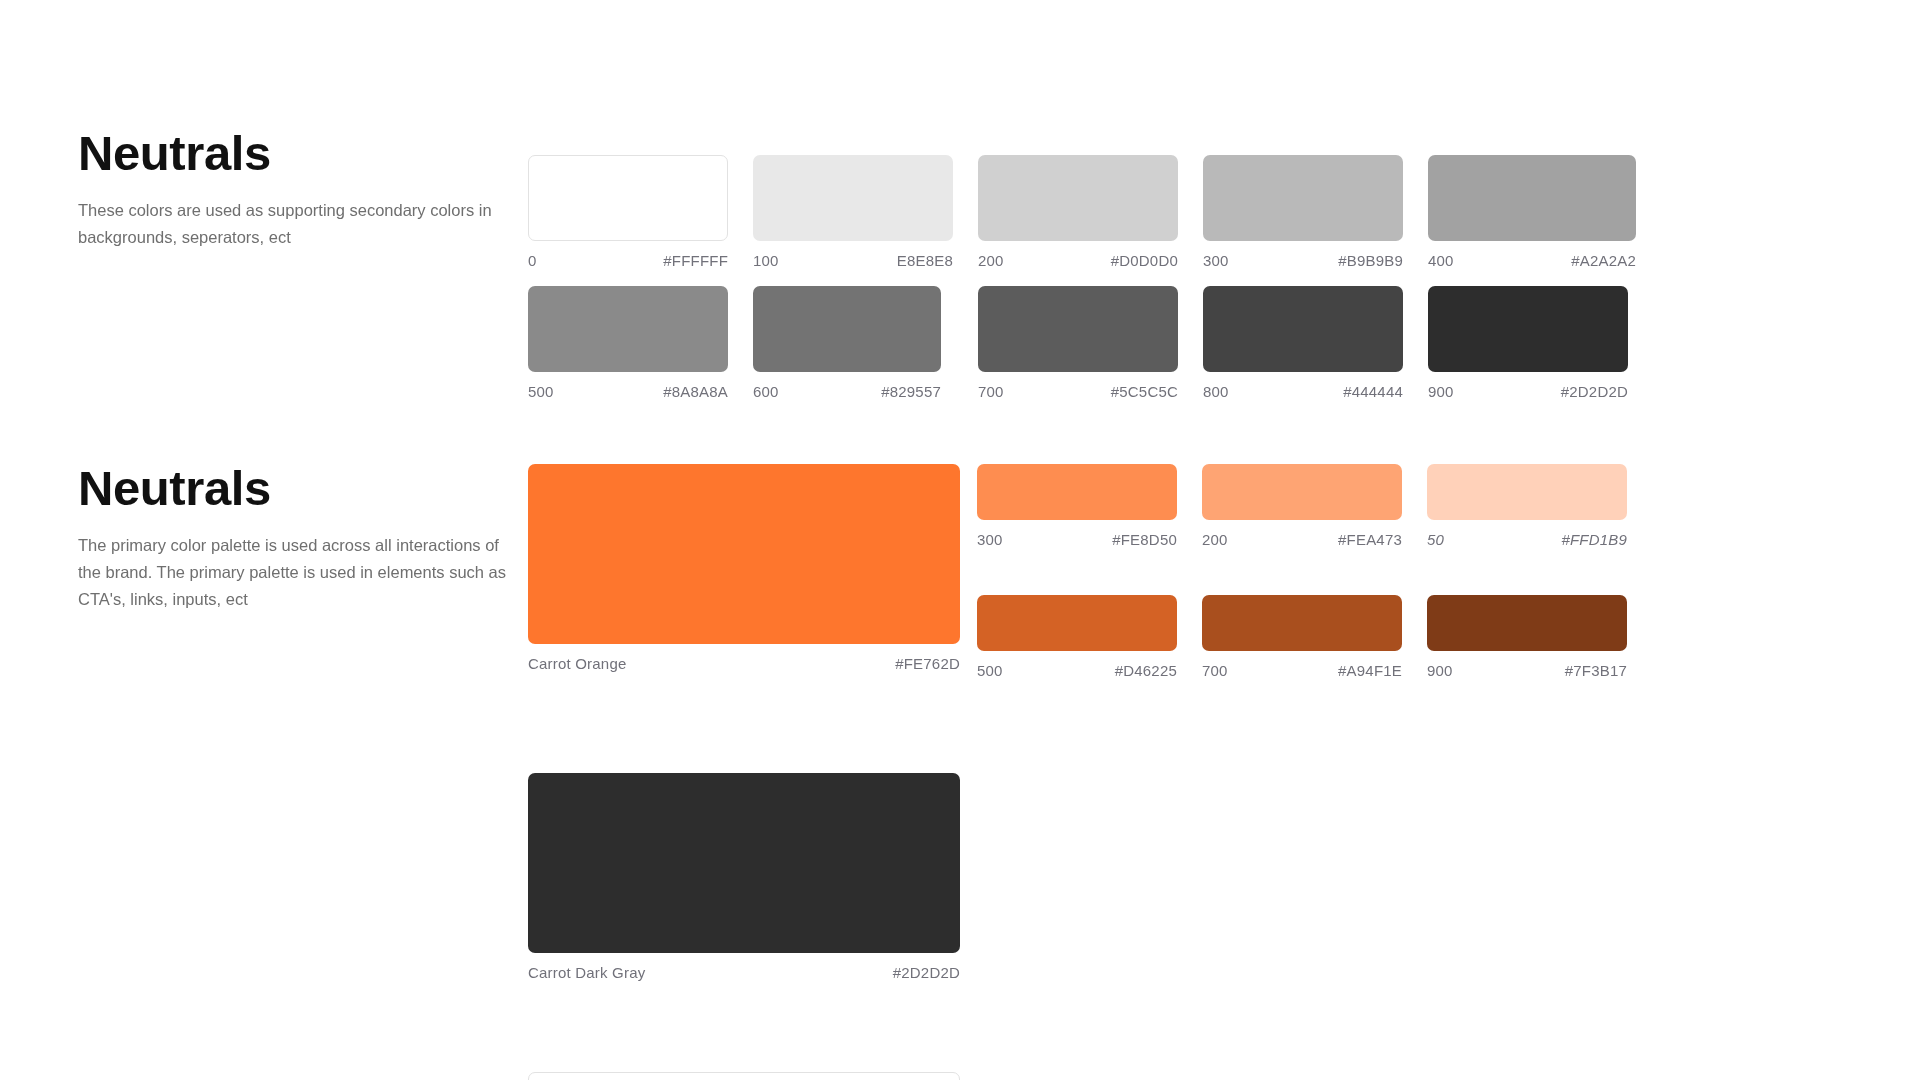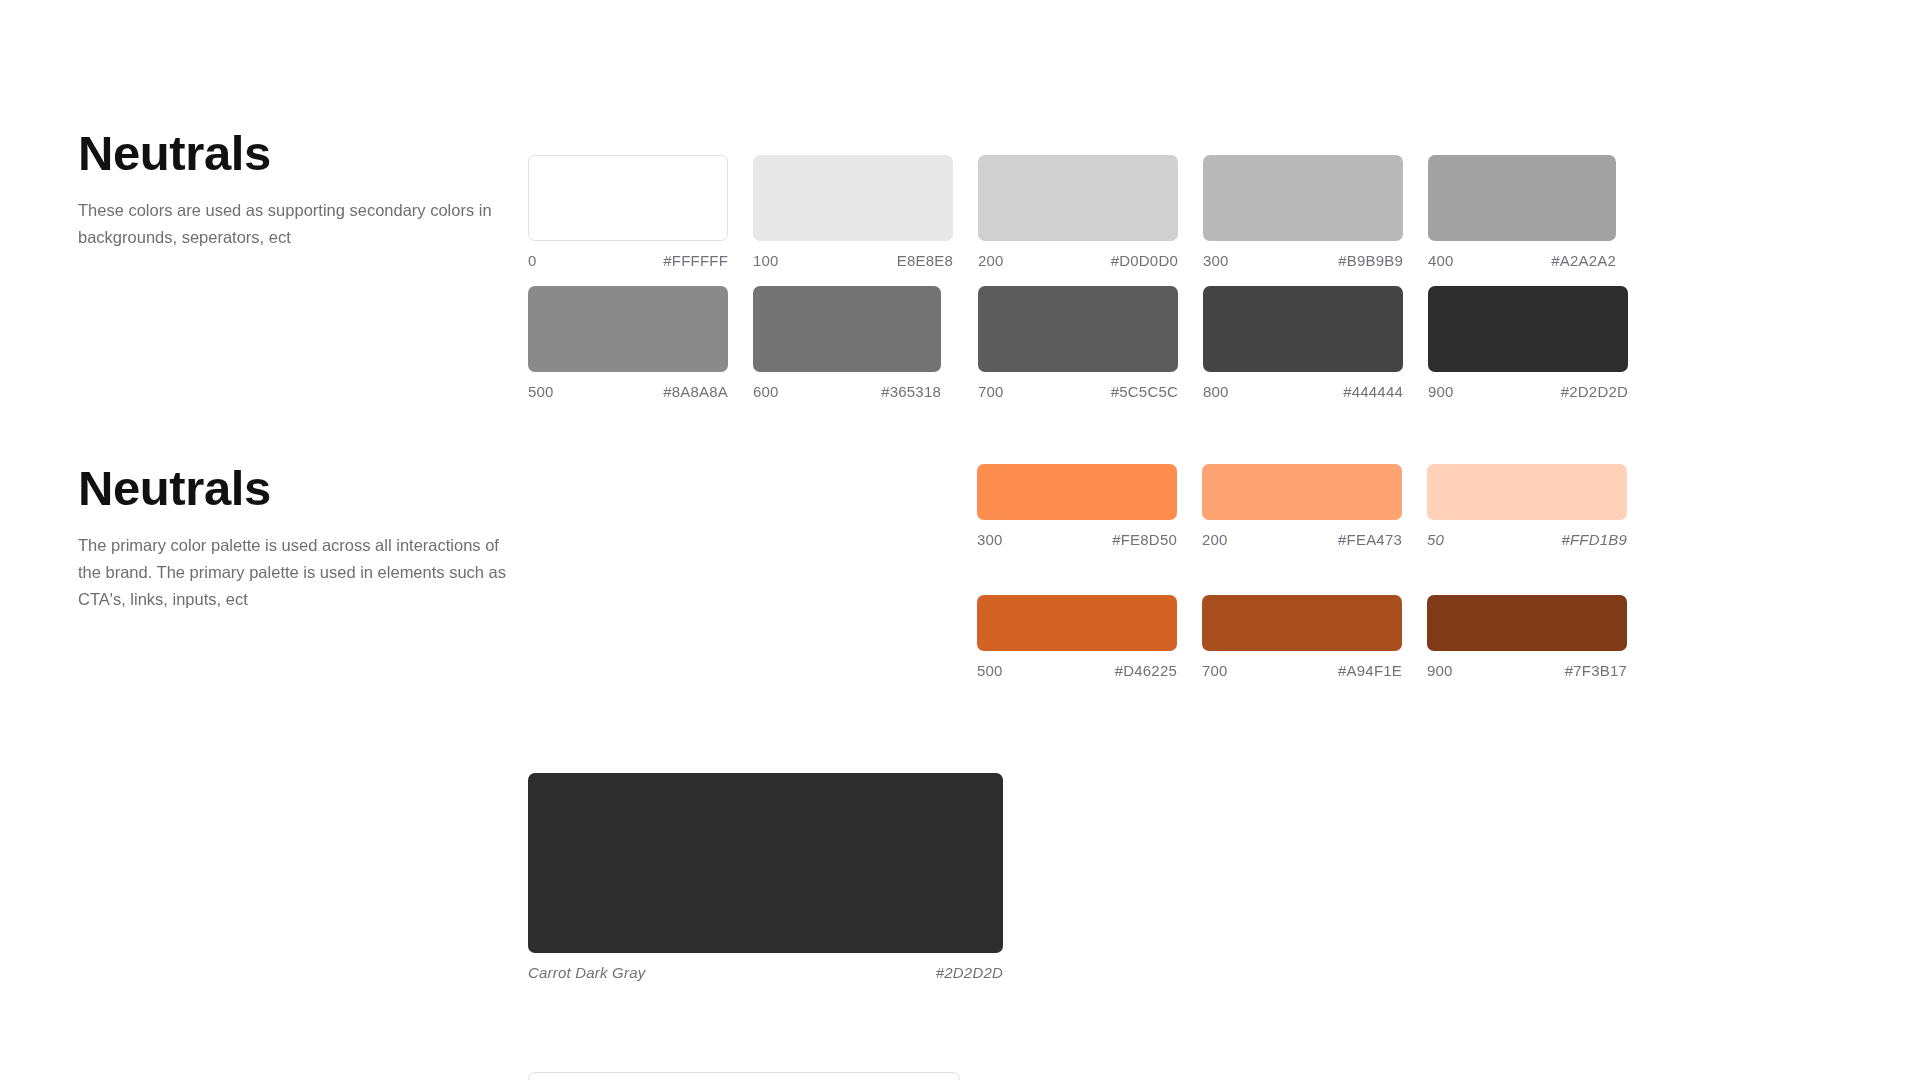--- a/index.html
+++ b/index.html
@@ -123,21 +123,21 @@
       </div>
 
       <div class="swatch" style="left:675px; top:0px; width:200px;">
         <div class="swatch-chip tall" style="background:#B9B9B9;"></div>
         <div class="swatch-meta">
           <span class="name">300</span>
           <span class="hex">#B9B9B9</span>
         </div>
       </div>
 
-      <div class="swatch" style="left:900px; top:0px; width:188px;">
+      <div class="swatch" style="left:900px; top:0px; width:208px;">
         <div class="swatch-chip tall" style="background:#A2A2A2;"></div>
         <div class="swatch-meta">
           <span class="name">400</span>
           <span class="hex">#A2A2A2</span>
         </div>
       </div>
     </div>
 
     <div class="swatch-group" style="left:528px; top:286px; width:1100px; height:130px;">
 
@@ -146,21 +146,21 @@
         <div class="swatch-meta">
           <span class="name">500</span>
           <span class="hex">#8A8A8A</span>
         </div>
       </div>
 
       <div class="swatch" style="left:225px; top:0px; width:188px;">
         <div class="swatch-chip tall" style="background:#737373;"></div>
         <div class="swatch-meta">
           <span class="name">600</span>
-          <span class="hex">#365318</span>
+          <span class="hex">#829557</span>
         </div>
       </div>
 
       <div class="swatch" style="left:450px; top:0px; width:200px;">
         <div class="swatch-chip tall" style="background:#5C5C5C;"></div>
         <div class="swatch-meta">
           <span class="name">700</span>
           <span class="hex">#5C5C5C</span>
         </div>
       </div>
@@ -183,20 +183,27 @@
     </div>
   </div>
 
   <div class="section" style="left:0; top:0; width:1920px; height:1080px;">
 
     <div class="section-info" style="left:78px; top:463px;">
       <h2 class="section-title">Neutrals</h2>
       <p class="section-desc">The primary color palette is used across all interactions of the brand. The primary palette is used in elements such as CTA's, links, inputs, ect</p>
     </div>
 
+    <div class="swatch" style="left:528px; top:464px; width:432px;">
+      <div class="swatch-chip hero" style="background:#FE762D;"></div>
+      <div class="swatch-meta">
+        <span class="name">Carrot Orange</span>
+        <span class="hex">#FE762D</span>
+      </div>
+    </div>
 
     <div class="swatch-group" style="left:977px; top:464px; width:660px; height:100px;">
 
       <div class="swatch" style="left:0px; top:0px; width:200px;">
         <div class="swatch-chip small" style="background:#FE8D50;"></div>
         <div class="swatch-meta">
           <span class="name">300</span>
           <span class="hex">#FE8D50</span>
         </div>
       </div>
@@ -238,21 +245,21 @@
 
       <div class="swatch" style="left:450px; top:0px; width:200px;">
         <div class="swatch-chip small" style="background:#7F3B17;"></div>
         <div class="swatch-meta">
           <span class="name">900</span>
           <span class="hex">#7F3B17</span>
         </div>
       </div>
     </div>
 
-    <div class="swatch" style="left:528px; top:773px; width:475px;font-style:italic;">
+    <div class="swatch" style="left:528px; top:773px; width:432px;">
       <div class="swatch-chip hero" style="background:#2D2D2D;"></div>
       <div class="swatch-meta">
         <span class="name">Carrot Dark Gray</span>
         <span class="hex">#2D2D2D</span>
       </div>
     </div>
 
     <div class="swatch" style="left:528px; top:1072px; width:432px;">
       <div class="swatch-chip hero bordered" style="background:#FFFFFF;"></div>
     </div>

